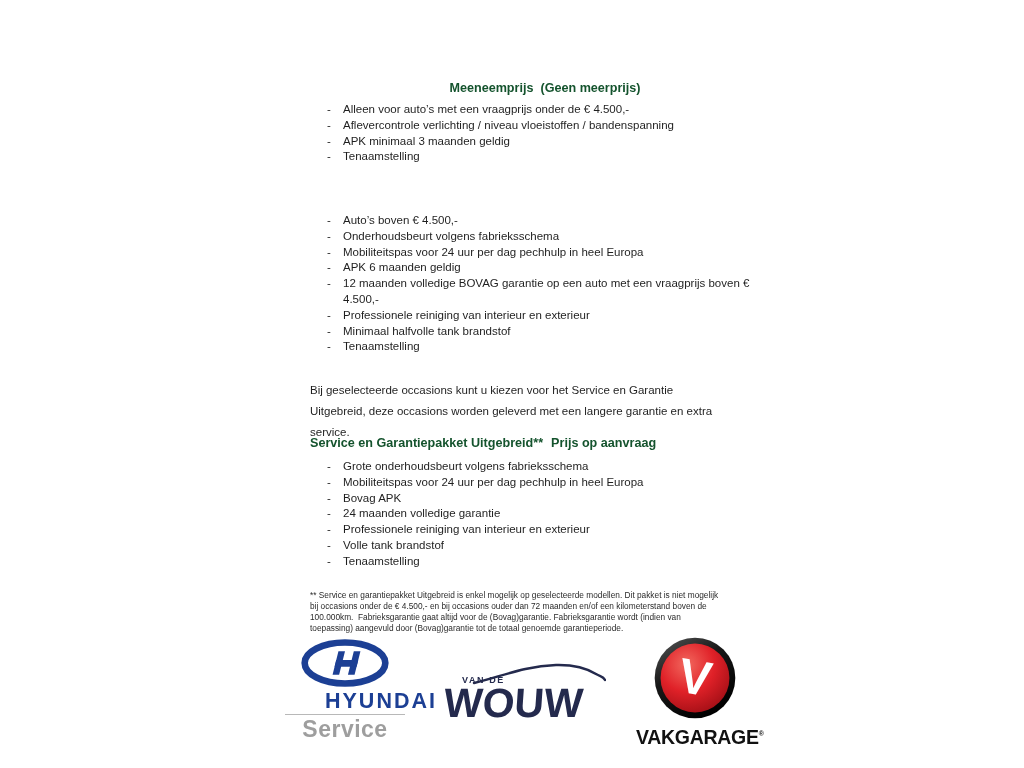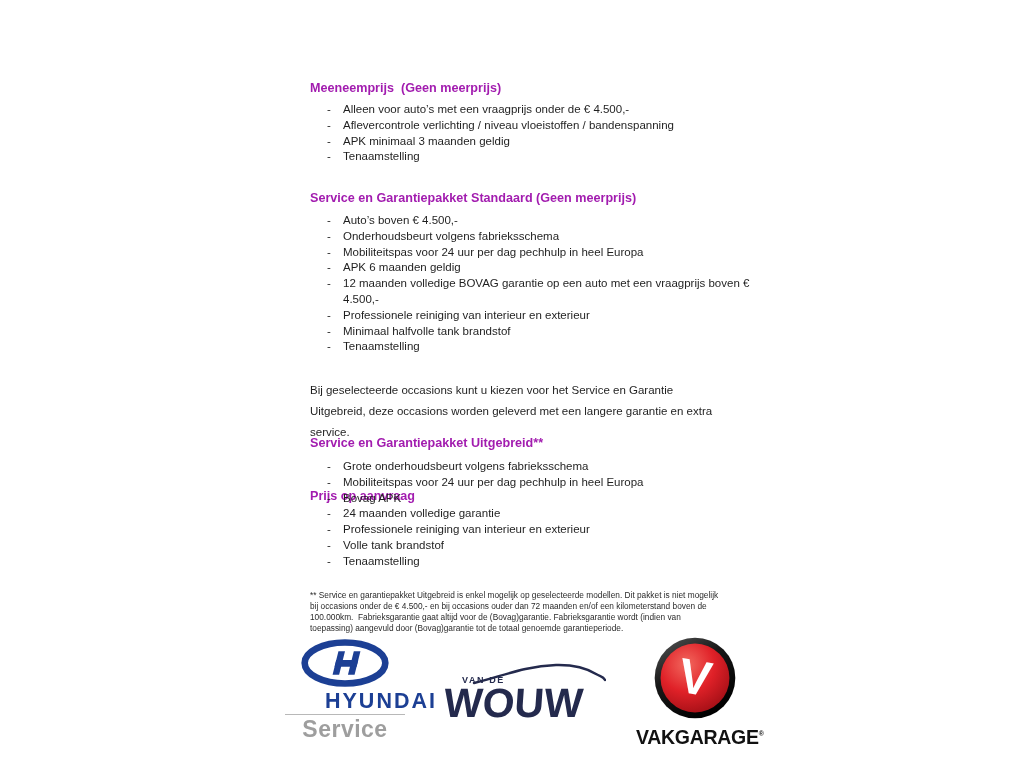--- a/index.html
+++ b/index.html
@@ -8,25 +8,25 @@
 
   .page { position:absolute; inset:0; background:#fff; }
 
   .doc-title {
     position:absolute; top:31px; left:0; width:1024px;
     text-align:center; font-size:13.2px; font-weight:bold; letter-spacing:.1px; color:#161616;
   }
 
   .sec-heading {
     position:absolute; left:310px; width:470px;
-    font-size:12.6px; font-weight:bold; color:#a21caf; white-space:pre-wrap;
+    font-size:12.6px; font-weight:bold; color:#14532d; white-space:pre-wrap;text-align:center;
   }
   .h1 { top:81px; }
   .h2 { top:191px; }
-  .h3row { position:absolute; left:310px; top:436px; display:flex; gap:39px;flex-direction:column; }
+  .h3row { position:absolute; left:310px; top:436px; display:flex; gap:8px; }
   .h3row .sec-heading { position:static; width:auto; }
 
   ul.bullets { position:absolute; left:310px; width:458px; list-style:none; }
   .l1 { top:102px; }
   .l2 { top:213px; }
   .l3 { top:459px; }
   ul.bullets li { display:flex; font-size:11.5px; line-height:15.8px; color:#1f1f1f; }
   ul.bullets li .dash { width:16px; flex:0 0 16px; margin-left:17px; }
   ul.bullets li .txt { flex:1; }
 
@@ -90,21 +90,20 @@
     <li>
         <span class="dash">-</span>
         <span class="txt">APK minimaal 3 maanden geldig</span>
       </li>
     <li>
         <span class="dash">-</span>
         <span class="txt">Tenaamstelling</span>
       </li>
   </ul>
 
-  <div class="sec-heading h2">Service en Garantiepakket Standaard (Geen meerprijs)</div>
   <ul class="bullets l2">
     <li>
         <span class="dash">-</span>
         <span class="txt">Auto’s boven € 4.500,-</span>
       </li>
     <li>
         <span class="dash">-</span>
         <span class="txt">Onderhoudsbeurt volgens fabrieksschema</span>
       </li>
     <li>

